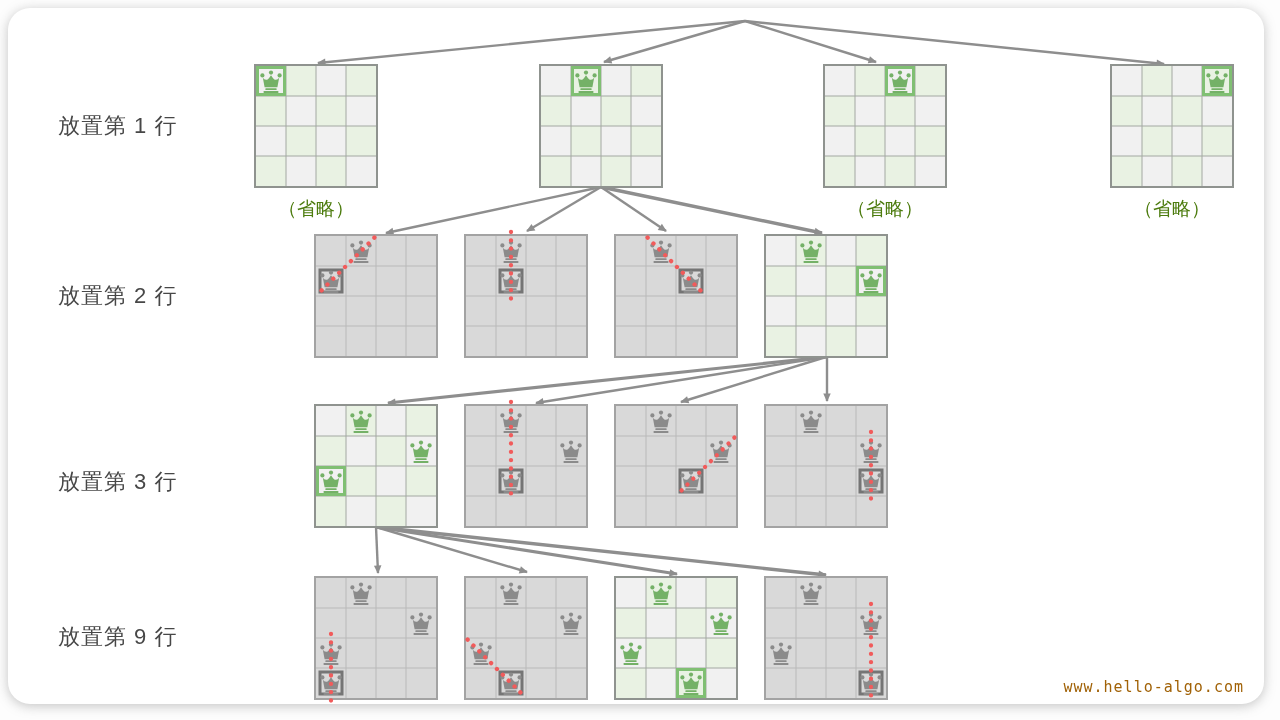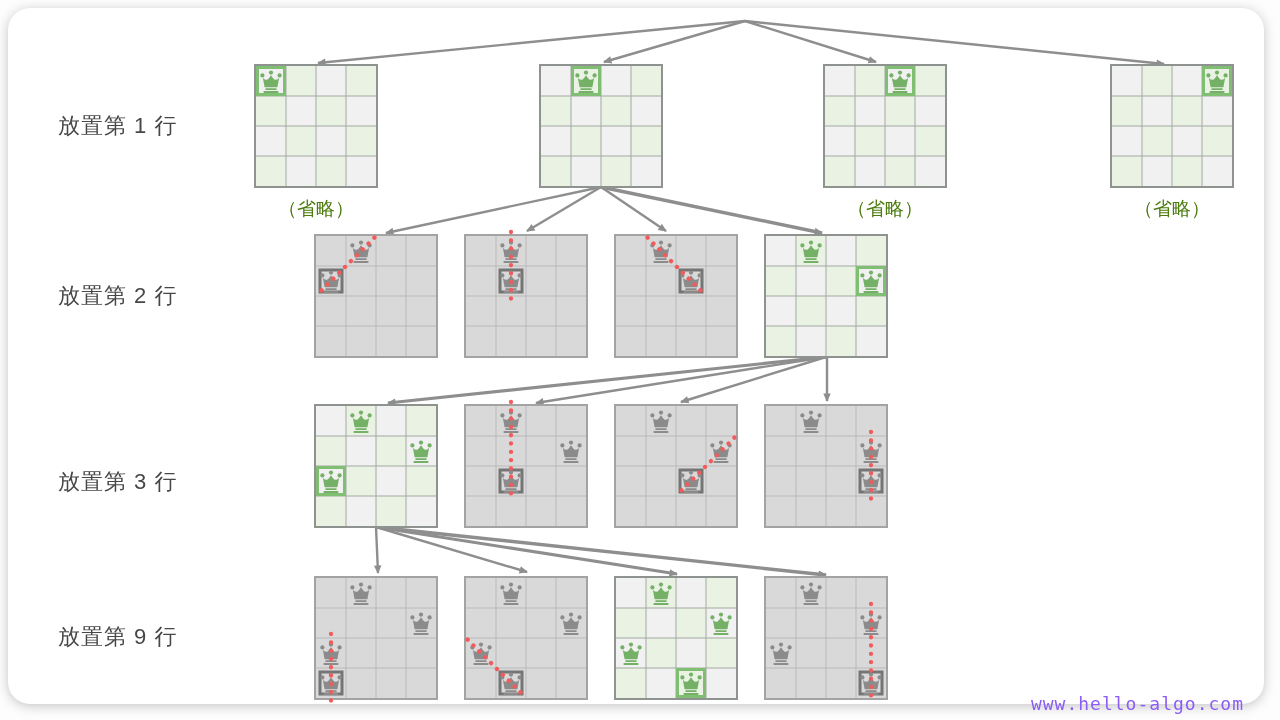--- a/index.html
+++ b/index.html
@@ -9,22 +9,22 @@
         background:#ffffff;border-radius:22px;
         box-shadow:0 2px 12px rgba(110,110,110,.40);}
   #layers{position:absolute;left:0;top:0;width:1280px;height:720px;}
   svg.arrows{position:absolute;left:0;top:0;overflow:visible;}
   svg.board{position:absolute;overflow:visible;}
   .row-label{position:absolute;left:58px;height:30px;line-height:30px;
              font-size:22px;font-weight:400;color:#474747;letter-spacing:1px;
              white-space:nowrap;}
   .caption{position:absolute;width:160px;text-align:center;font-size:19px;
            color:#4d7c0f;white-space:nowrap;}
-  .watermark{position:absolute;right:36px;top:693px;font-size:18px;
-             color:#8b5cf6;font-family:"DejaVu Sans Mono",monospace;
+  .watermark{position:absolute;right:36px;top:678px;font-size:15px;
+             color:#a16207;font-family:"DejaVu Sans Mono",monospace;
              letter-spacing:1px;}
 </style>
 </head>
 <body>
 
 <div id="stage">
   <div id="card"></div>
   <div id="layers">
 
     <svg width="0" height="0" style="position:absolute">

